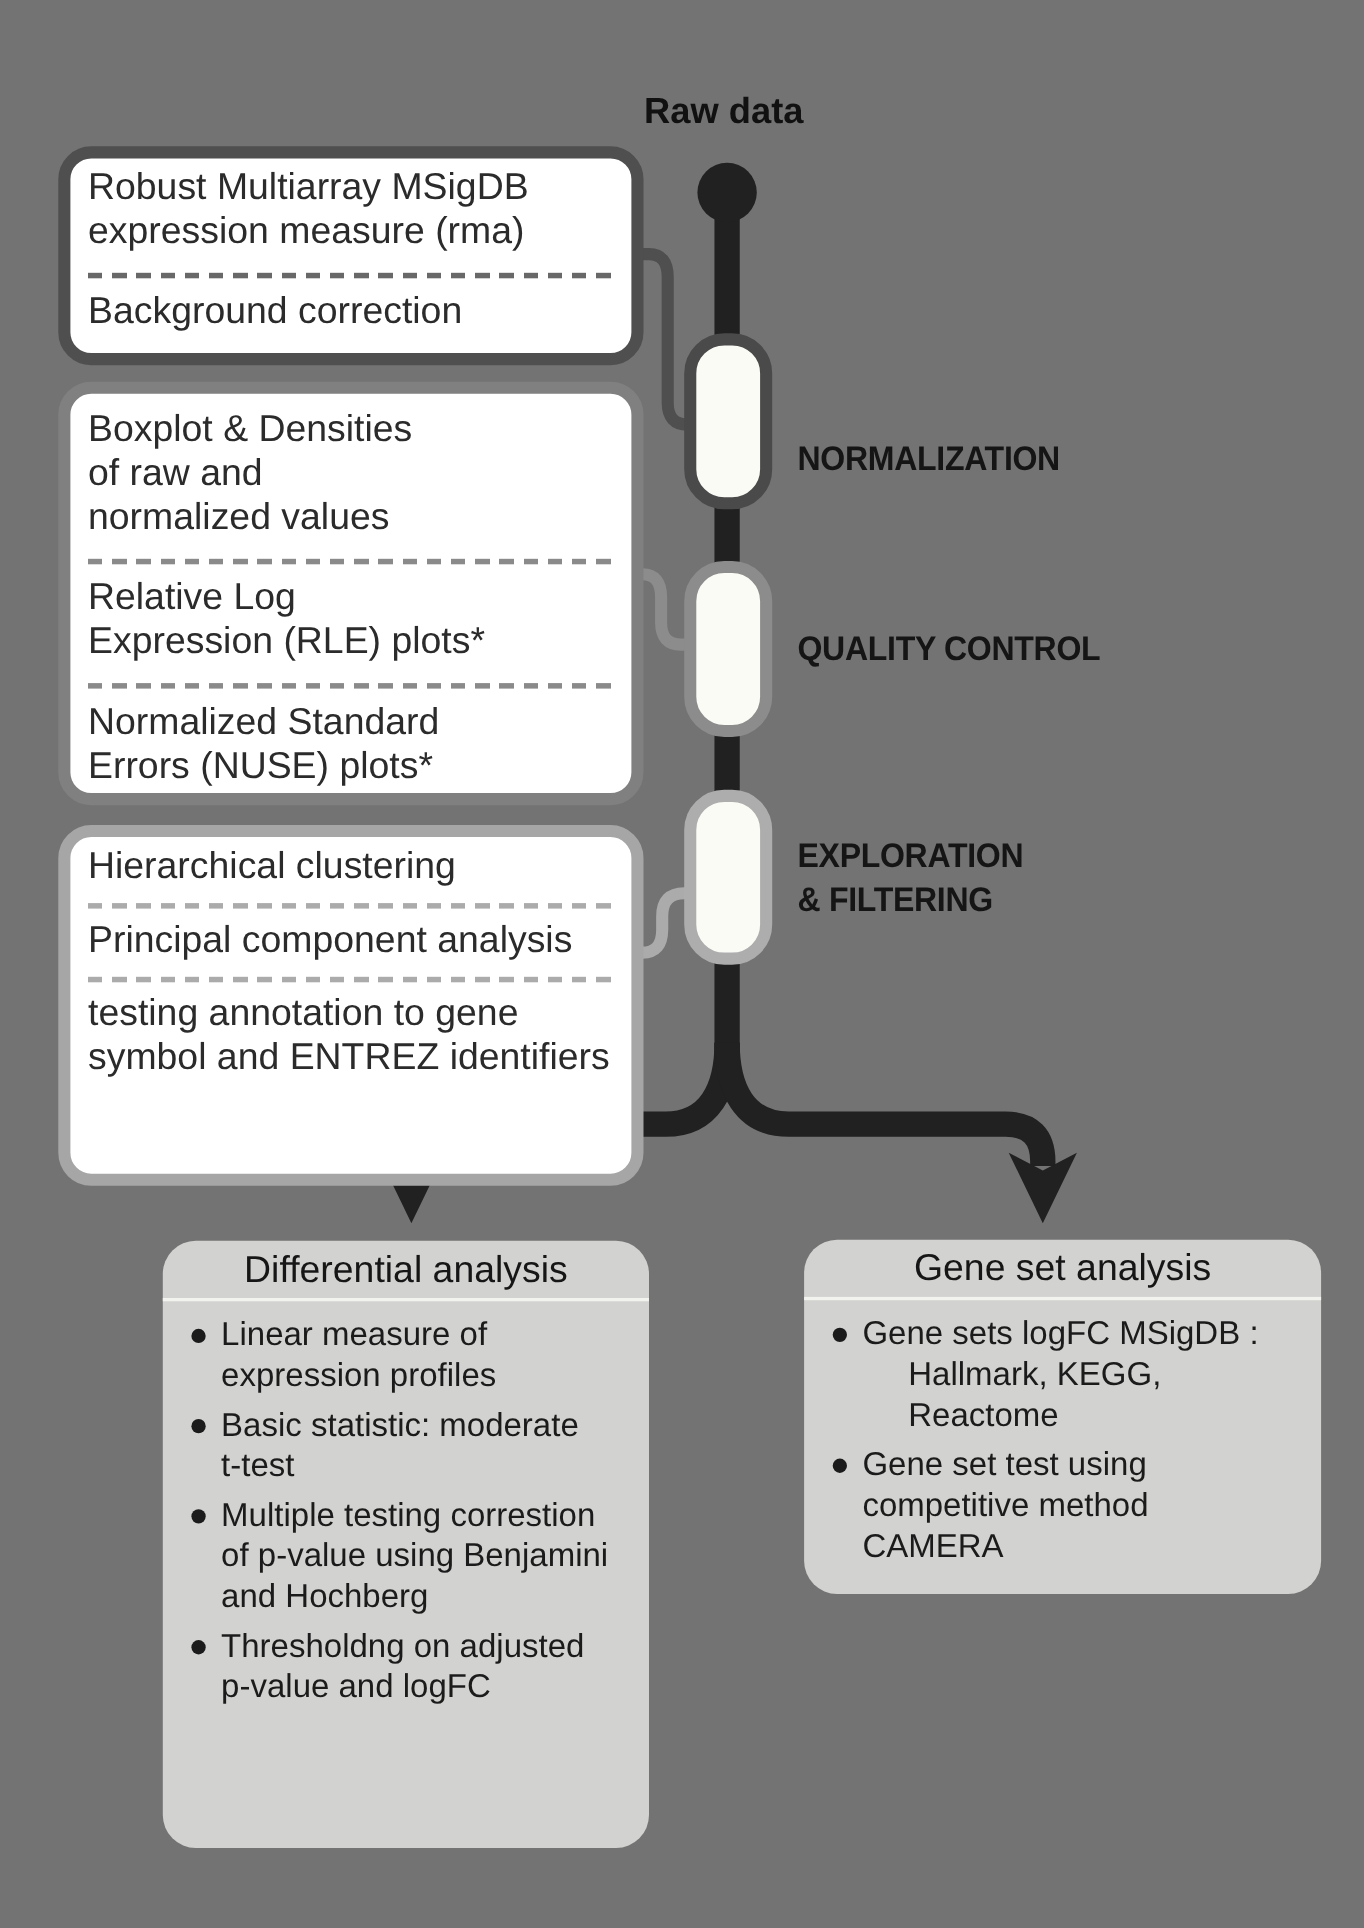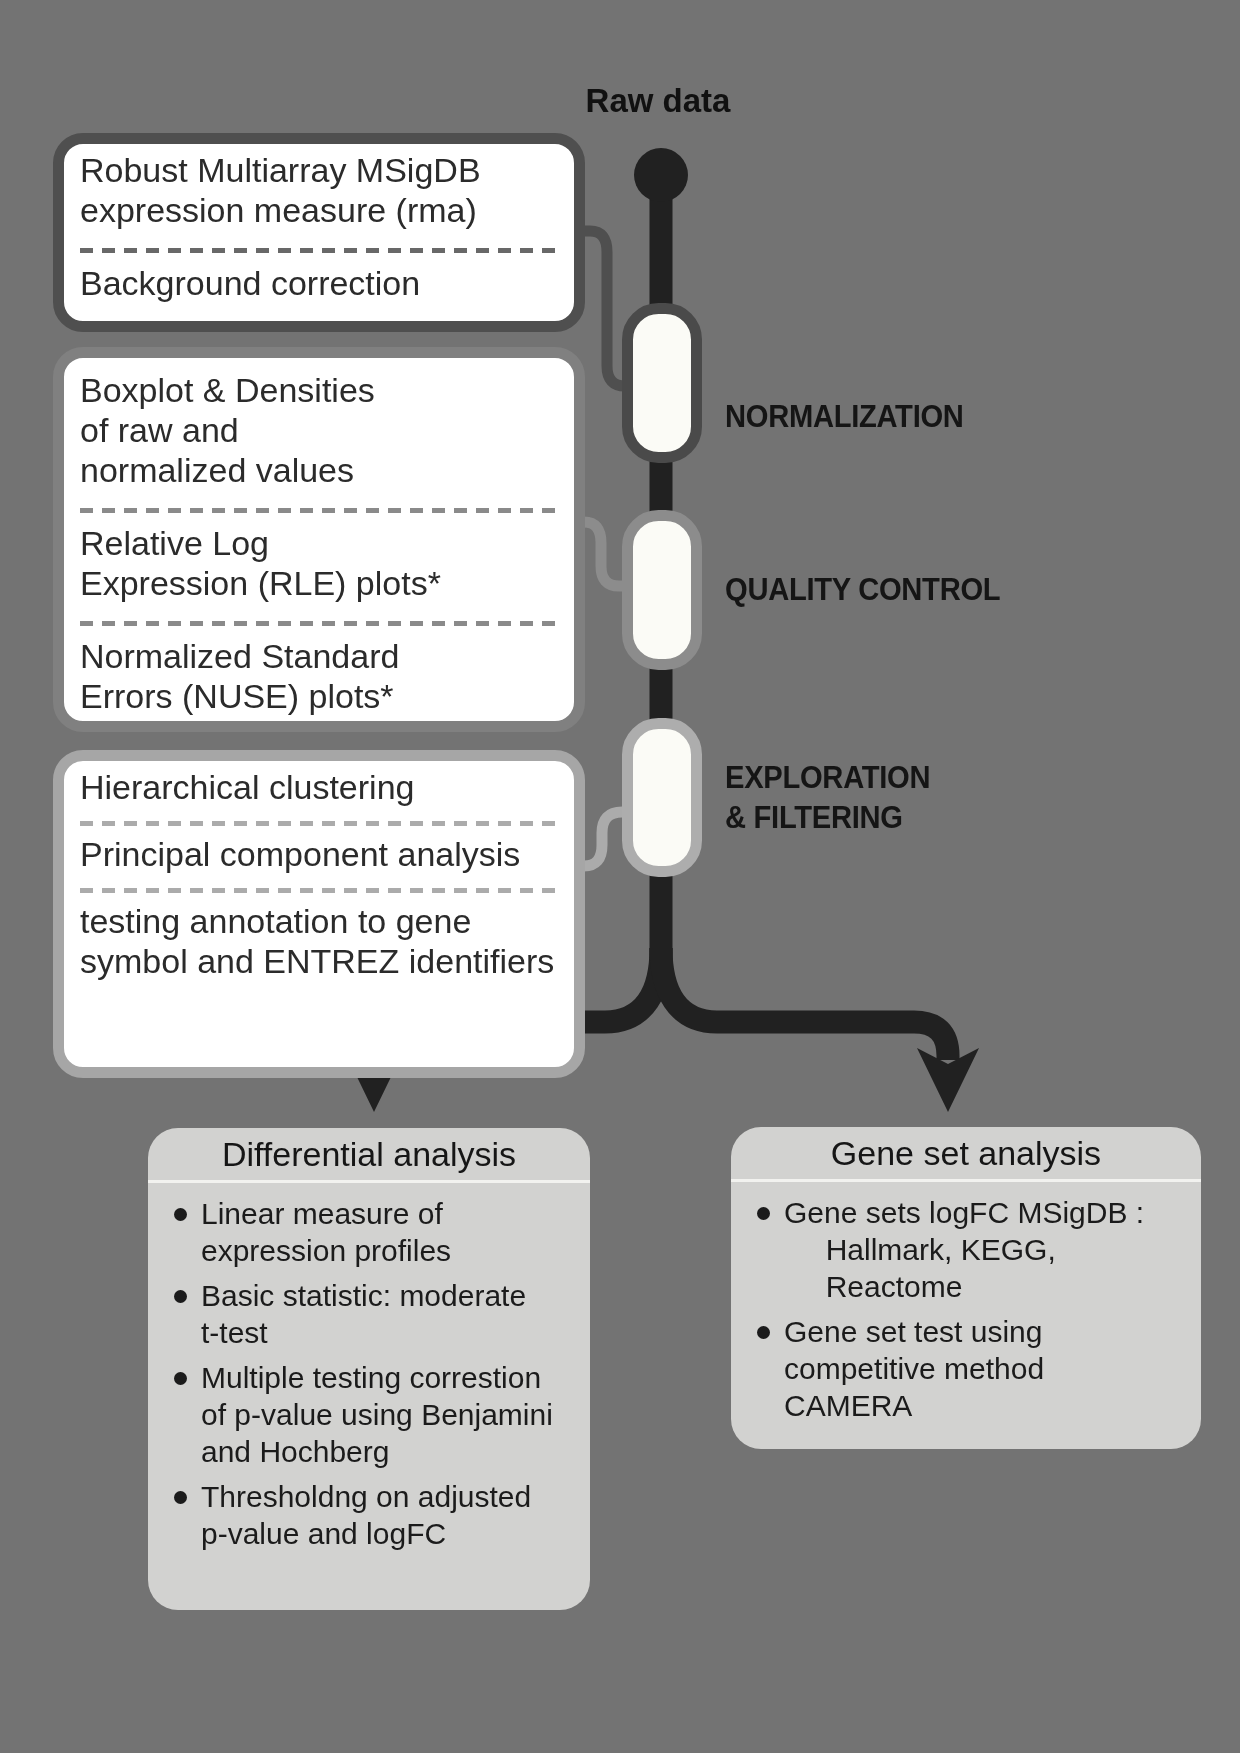--- a/index.html
+++ b/index.html
@@ -40,21 +40,21 @@
   .stage .sq{display:inline-block;transform:scaleX(0.94);transform-origin:left center;letter-spacing:-0.3px;}
   .stage.s1{top:363px;margin-top:34px;}
   .stage.s2{top:570px;}
   .stage.s3{top:758px;}
 
   
   .obox{
     position:absolute;box-sizing:border-box;background:#d2d2d0;border-radius:30px;
     color:#1b1b1b;
   }
-  .obox.left {left:148px;top:1128px;width:442px;height:482px;}
+  .obox.left {left:148px;top:1128px;width:442px;height:552px;}
   .obox.right{left:731px;top:1127px;width:470px;height:322px;}
   .obox .otitle{
     height:52px;display:flex;align-items:center;justify-content:center;
     font-size:34px;color:#161616;
   }
   .obox .osep{height:3px;background:#f2f2ef;}
   .obox ul{list-style:none;margin:12px 0 0 0;padding:0 14px 0 26px;}
   .obox li{display:flex;align-items:flex-start;margin-bottom:8px;}
   .obox .bdot{
     flex:0 0 auto;width:13px;height:13px;border-radius:50%;background:#1b1b1b;

